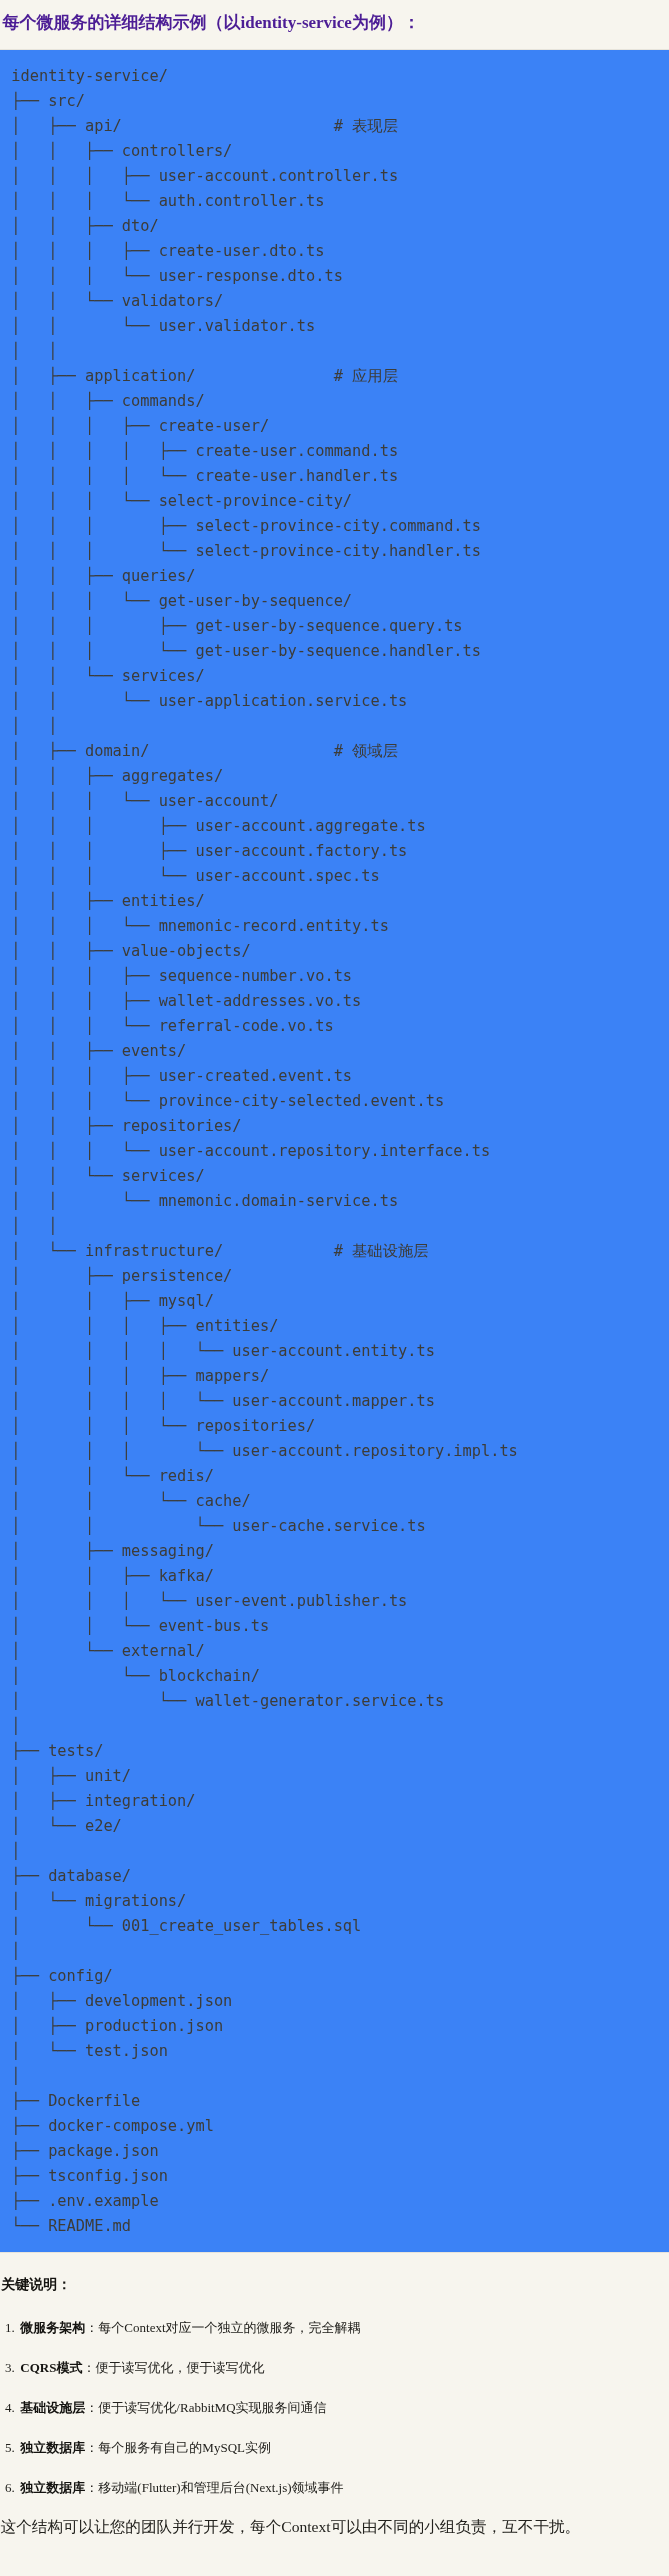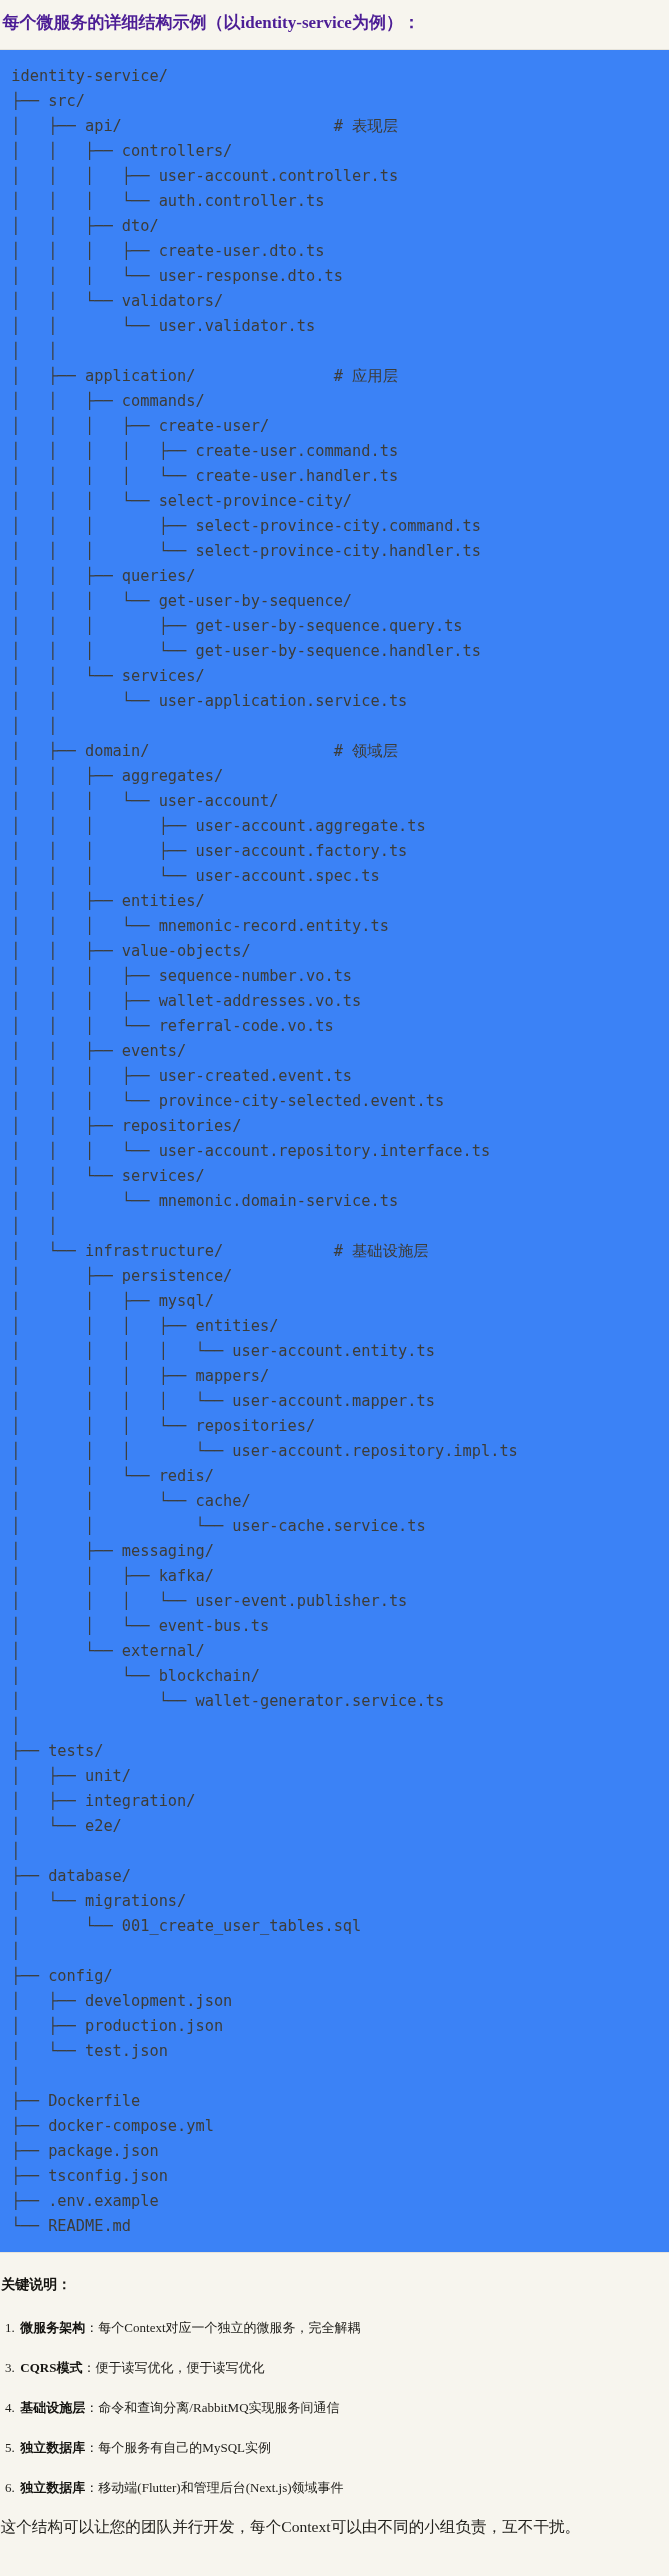--- a/index.html
+++ b/index.html
@@ -160,21 +160,21 @@
 <div class="key-notes-heading">关键说明：</div>
 
 <div>
   <div class="note-item">
     <span class="num">1.</span><strong>微服务架构</strong><span>：</span><span>每个Context对应一个独立的微服务，完全解耦</span>
   </div>
   <div class="note-item">
     <span class="num">3.</span><strong>CQRS模式</strong><span>：</span><span>便于读写优化，便于读写优化</span>
   </div>
   <div class="note-item">
-    <span class="num">4.</span><strong>基础设施层</strong><span>：</span><span>命令和查询分离/RabbitMQ实现服务间通信</span>
+    <span class="num">4.</span><strong>基础设施层</strong><span>：</span><span>便于读写优化/RabbitMQ实现服务间通信</span>
   </div>
   <div class="note-item">
     <span class="num">5.</span><strong>独立数据库</strong><span>：</span><span>每个服务有自己的MySQL实例</span>
   </div>
   <div class="note-item">
     <span class="num">6.</span><strong>独立数据库</strong><span>：</span><span>移动端(Flutter)和管理后台(Next.js)领域事件</span>
   </div>
 </div>
 
 <div class="closing-paragraph">这个结构可以让您的团队并行开发，每个Context可以由不同的小组负责，互不干扰。</div>

